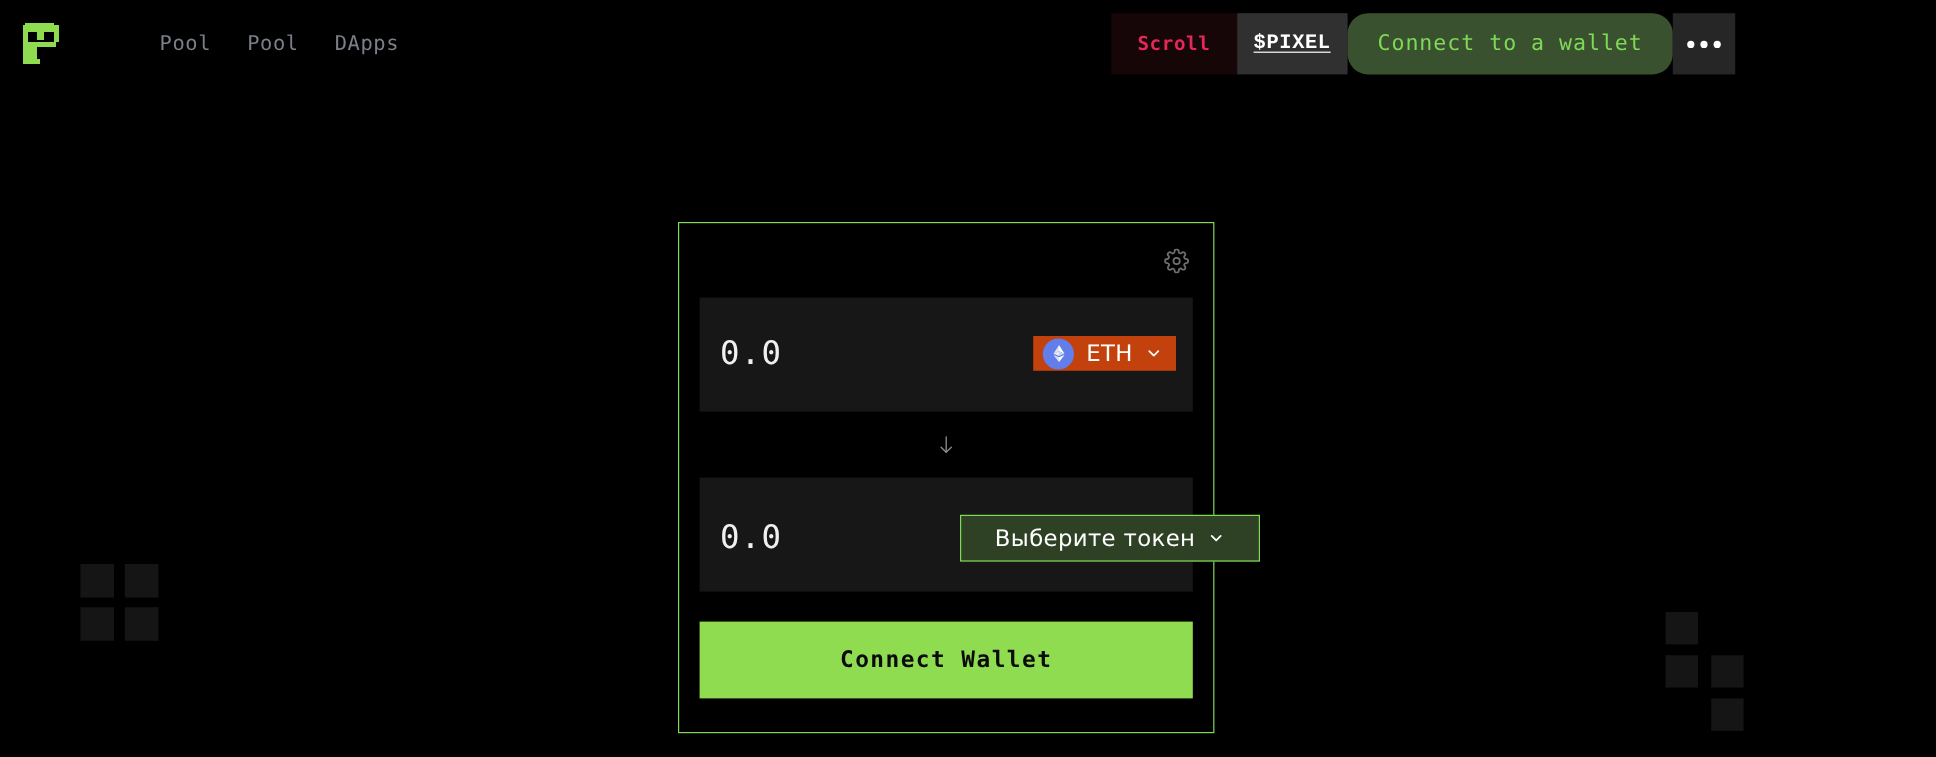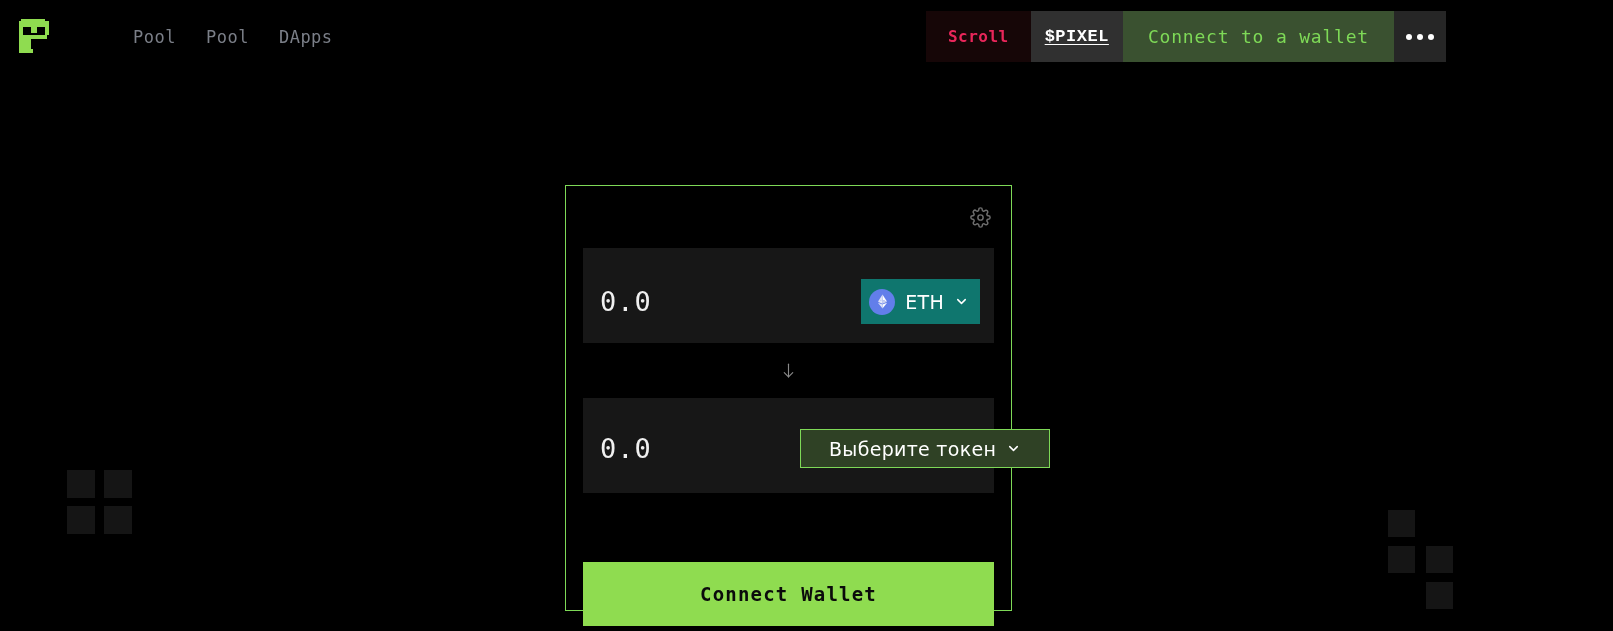--- a/index.html
+++ b/index.html
@@ -93,20 +93,21 @@
   .chip-connect {
     background: #3a5130;
     color: #7ed957;
     font-size: 18px;
     letter-spacing: 0.8px;
     display: flex;
     align-items: center;
     justify-content: center;
     padding: 0 25px;
     cursor: pointer;
+    border-radius: 17px;
   }
 
   .chip-more {
     background: #262626;
     width: 52px;
     display: flex;
     align-items: center;
     justify-content: center;
     gap: 5px;
     cursor: pointer;
@@ -178,22 +179,22 @@
     background: transparent;
     border: none;
     outline: none;
     width: 200px;
   }
 
   .token-btn {
     display: flex;
     align-items: center;
     gap: 10px;
-    background: #0f766e;
-    height: 45px;
+    background: #c2410c;
+    height: 29px;
     padding: 0 11px 0 8px;
     cursor: pointer;
     border: none;
   }
   .token-btn.outlined {
     background: #2f4125;
     border: 1px solid #7ed957;
     padding: 0 28px;
     height: 39px;
   }
@@ -229,21 +230,20 @@
     border: none;
     cursor: pointer;
     display: flex;
     align-items: center;
     justify-content: center;
     width: 28px; height: 28px;
   }
 
   .cta-wrap {
     padding-top: 25px;
-    margin-top: 44px;
   }
   .cta {
     width: 100%;
     height: 64px;
     background: #8fdc50;
     color: #0b0b0b;
     font-family: "DejaVu Sans Mono", "Liberation Mono", monospace;
     font-size: 19px;
     font-weight: bold;
     letter-spacing: 1.2px;

